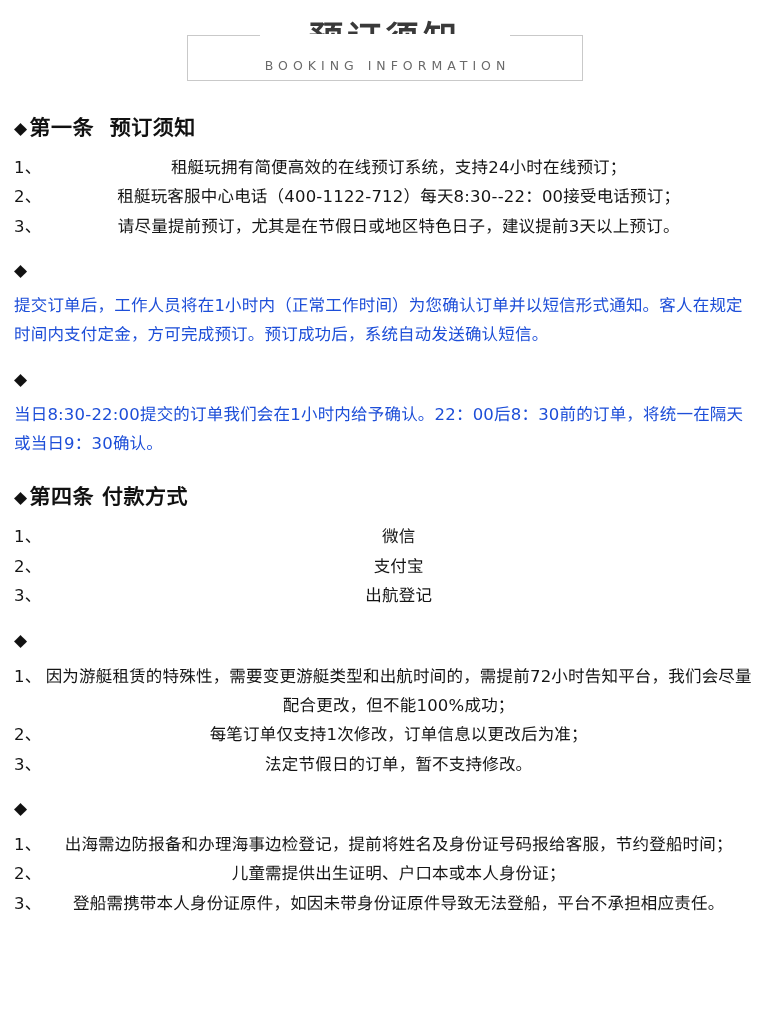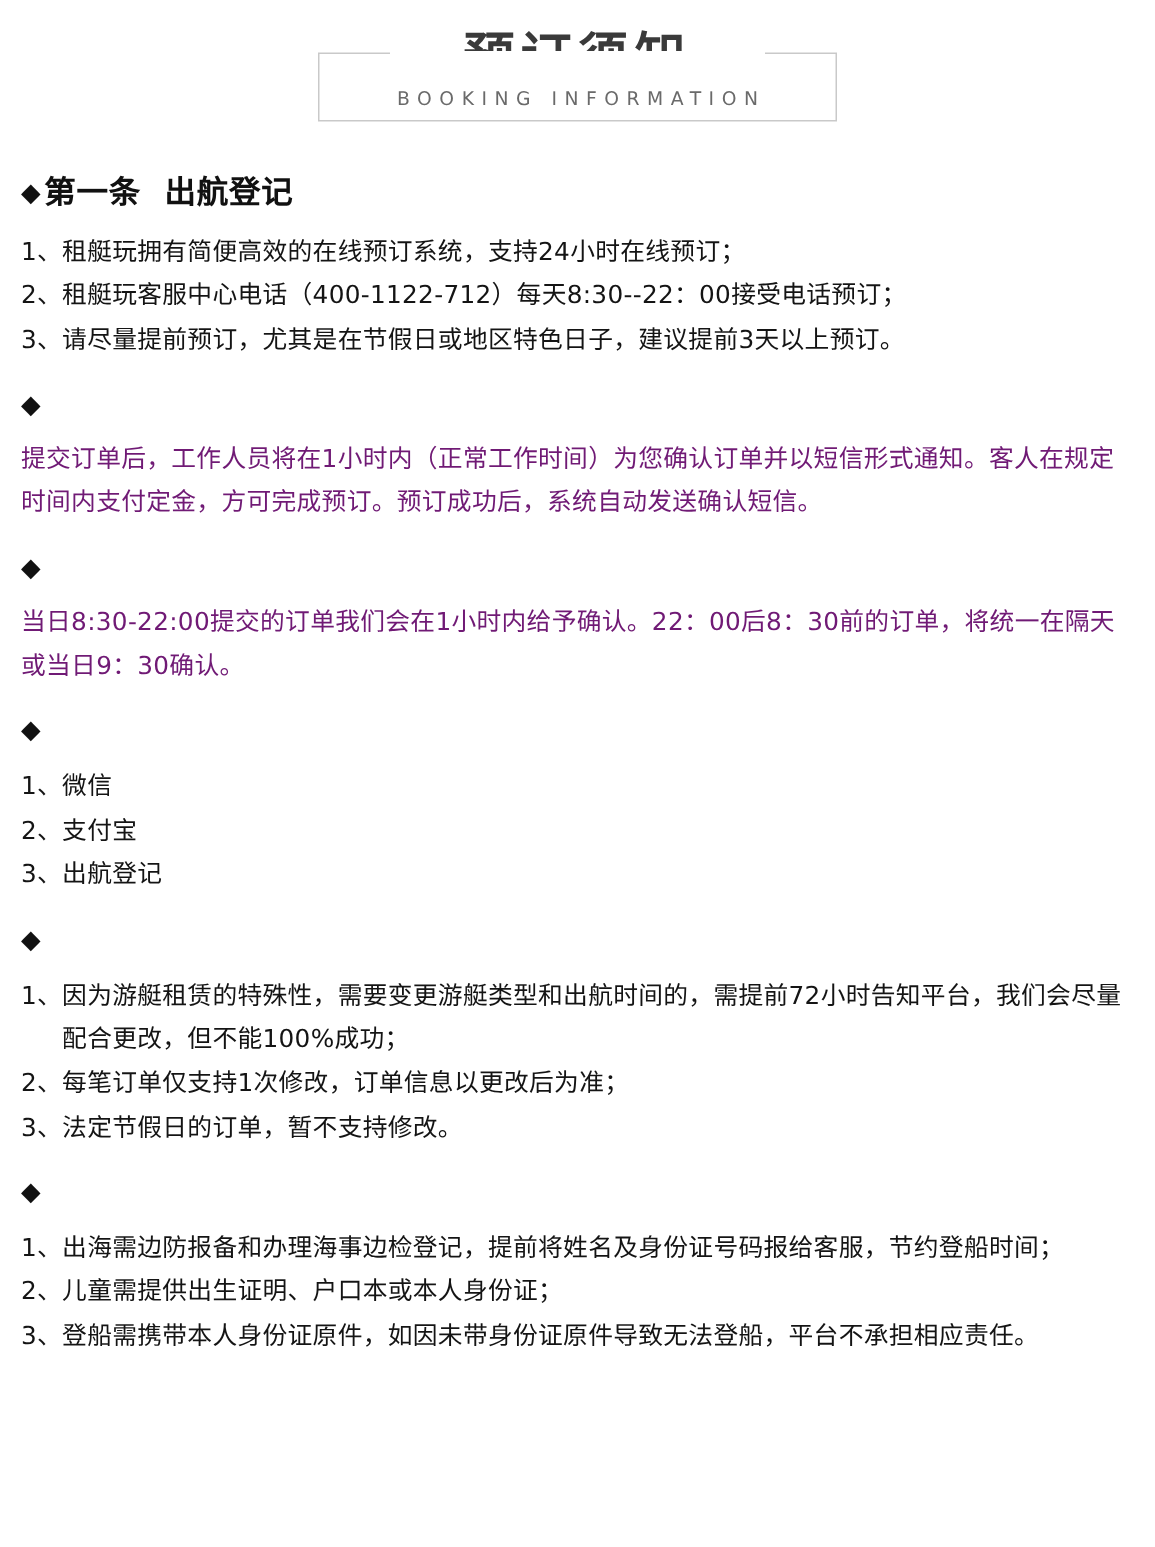--- a/index.html
+++ b/index.html
@@ -29,21 +29,21 @@
   .doc-title {
     font-size: 34px;
     font-weight: 700;
     letter-spacing: 4px;
     color: #3a3a3a;
     line-height: 1.1;
     margin: 0;
   }
   .subtitle-wrap {
     position: relative;
-    width: 346px;
+    width: 396px;
     margin: 0 auto;
     margin-top: -22px;
     border: 1px solid #c9c9c9;
     padding: 24px 0 7px 0;
     box-sizing: border-box;
   }
   .subtitle-mask {
     position: absolute;
     top: -2px;
     left: 50%;
@@ -83,21 +83,21 @@
     position: relative;
     top: -1px;
   }
   .heading-text {
     white-space: pre;
   }
 
   .body-block {
     font-size: 16.5px;
     line-height: 1.75;
-    color: #701a75;
+    color: #1d4ed8;
     letter-spacing: 0.2px;
   }
   .body-block p {
     margin: 0;
   }
   ol.numbered {
     list-style: none;
     margin: 0;
     padding: 0;
   }
@@ -108,40 +108,41 @@
     display: flex;
     align-items: flex-start;
     letter-spacing: 0.2px;
   }
   ol.numbered li .num {
     flex: 0 0 auto;
     white-space: pre;
   }
   ol.numbered li .txt {
     flex: 1 1 auto;
+    text-align: center;
   }
   .tight-list li { line-height: 1.85; }
 </style>
 </head>
 <body>
 
 <div class="page">
 
   <div class="doc-header">
     <h1 class="doc-title">预订须知</h1>
     <div class="subtitle-wrap">
       <div class="subtitle-mask"></div>
       <div class="doc-subtitle">BOOKING INFORMATION</div>
     </div>
   </div>
 
   <div class="section">
     <div class="section-heading">
       <span class="diamond">◆</span>
-      <span class="heading-text">第一条  出航登记</span>
+      <span class="heading-text">第一条  预订须知</span>
     </div>
     <ol class="numbered">
       <li>
         <span class="num">1、</span>
         <span class="txt"> 租艇玩拥有简便高效的在线预订系统，支持24小时在线预订；</span>
       </li>
       <li>
         <span class="num">2、</span>
         <span class="txt"> 租艇玩客服中心电话（400-1122-712）每天8:30--22：00接受电话预订；</span>
       </li>
@@ -166,20 +167,21 @@
       <span class="diamond">◆</span>
     </div>
     <div class="body-block">
       <p>当日8:30-22:00提交的订单我们会在1小时内给予确认。22：00后8：30前的订单，将统一在隔天或当日9：30确认。</p>
     </div>
   </div>
 
   <div class="section">
     <div class="section-heading">
       <span class="diamond">◆</span>
+      <span class="heading-text">第四条 付款方式</span>
     </div>
     <ol class="numbered tight-list">
       <li>
         <span class="num">1、</span>
         <span class="txt"> 微信</span>
       </li>
       <li>
         <span class="num">2、</span>
         <span class="txt"> 支付宝</span>
       </li>

